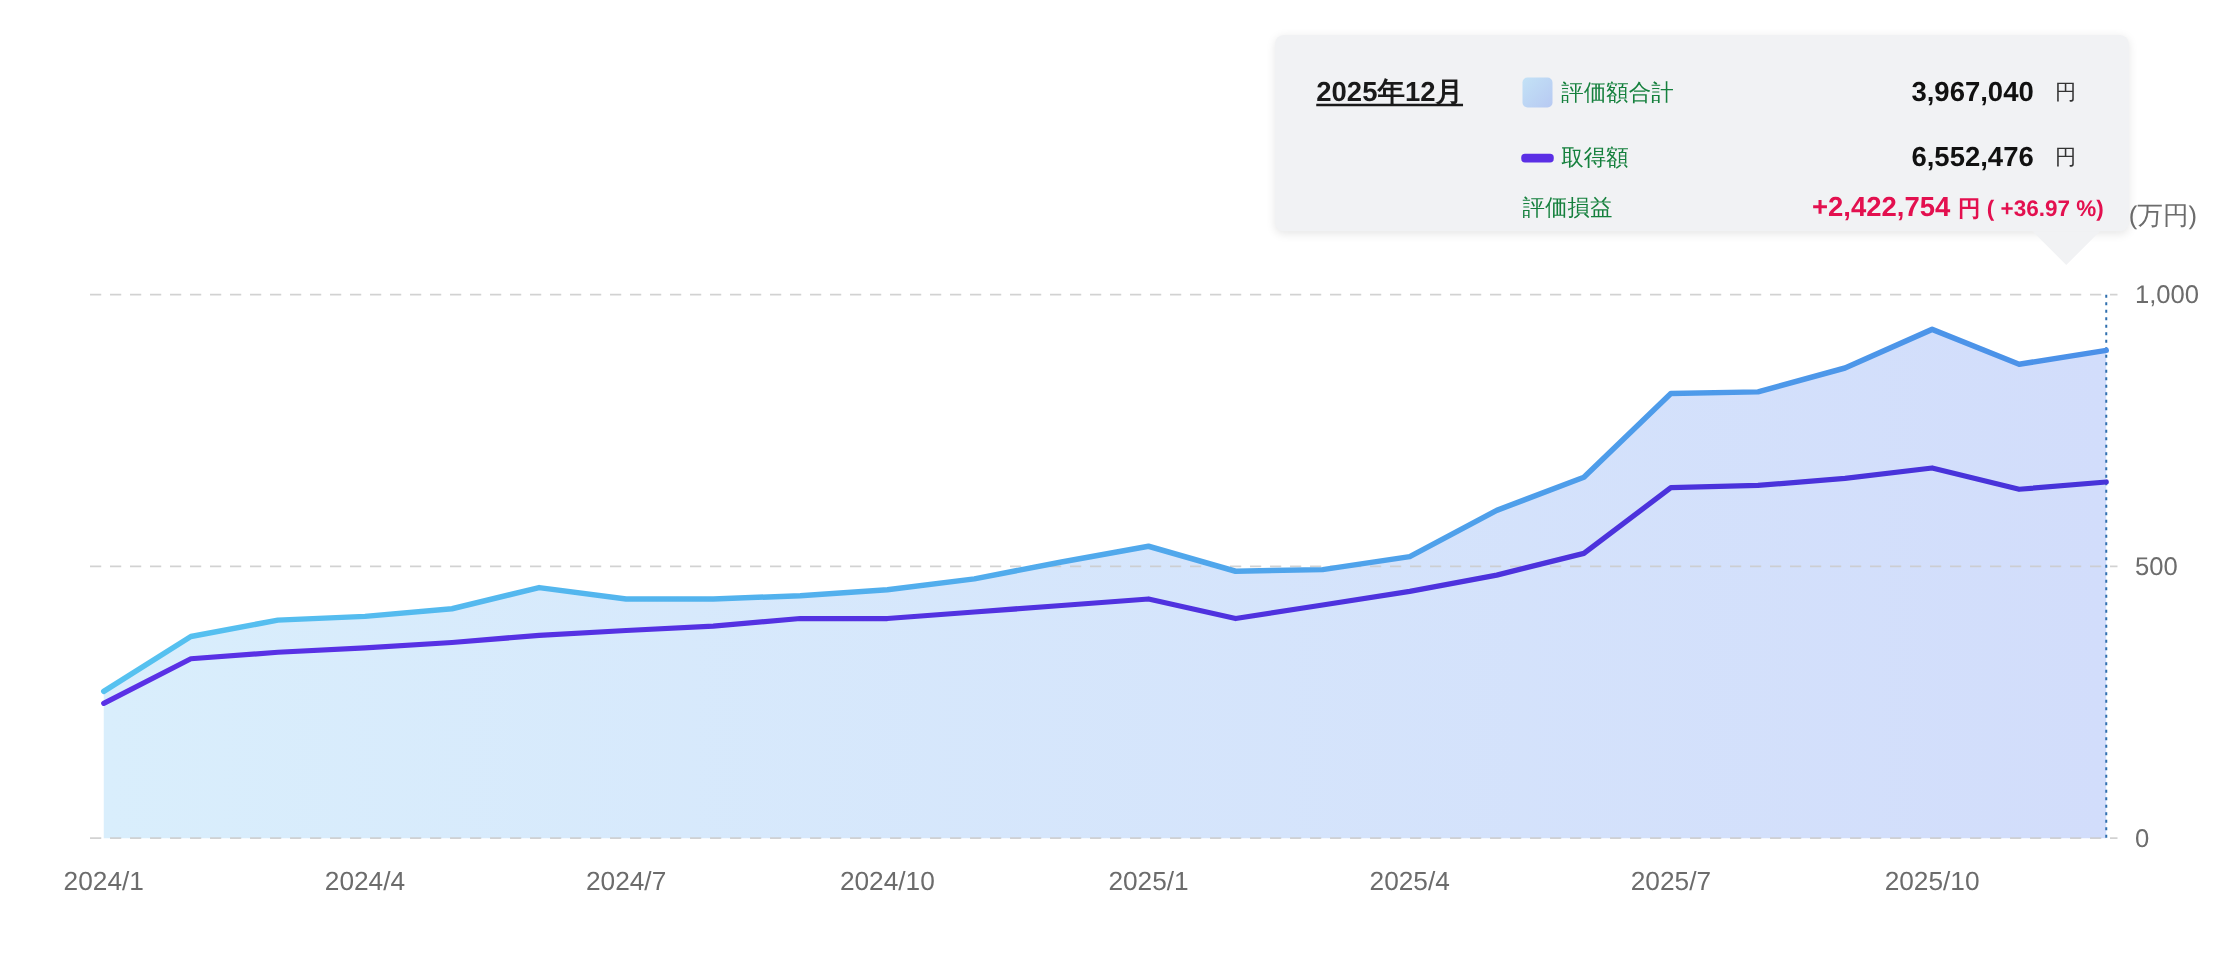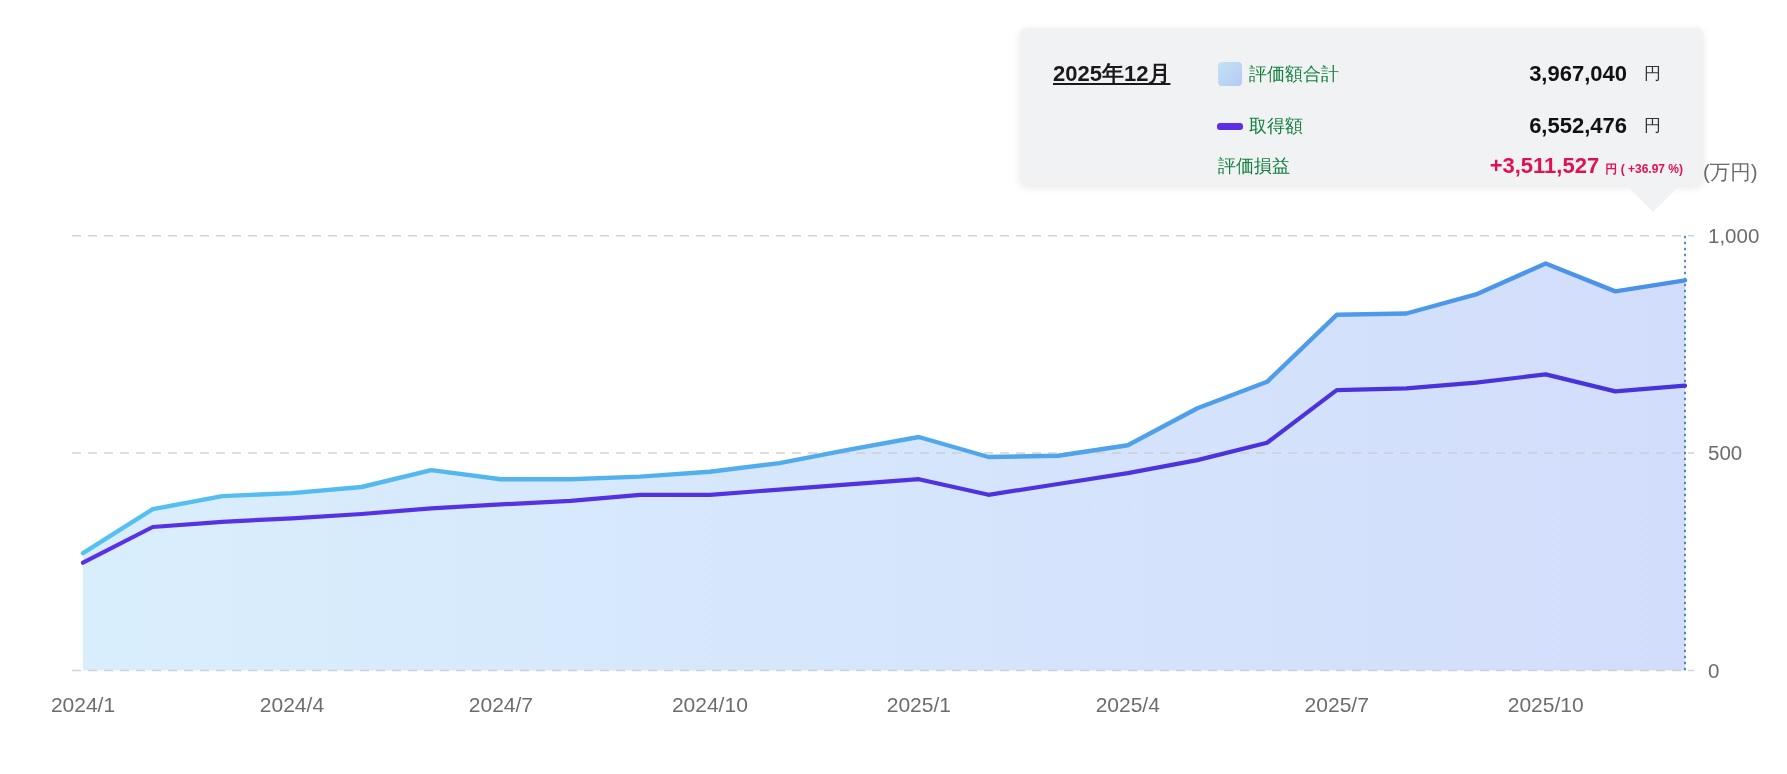--- a/index.html
+++ b/index.html
@@ -35,21 +35,21 @@
     position:absolute;left:197px;top:11px;width:26px;height:7px;border-radius:3px;
     background:#5b2fe5;
   }
   .tt-label{position:absolute;left:229px;font-size:18px;color:#15803d;}
   .tt-label.loss{left:198px;}
   .tt-value{position:absolute;right:76px;font-size:22px;font-weight:bold;color:#111;}
   .tt-unit{position:absolute;right:42px;font-size:17px;color:#333;}
   .tt-red{
     position:absolute;right:20px;font-weight:bold;color:#e3104f;font-size:22px;
   }
-  .tt-red .suffix{font-size:12px;}
+  .tt-red .suffix{font-size:18px;}
 </style>
 </head>
 <body>
 
 <div class="chart-wrap">
   <svg id="chart-svg" width="1787" height="774" viewBox="0 0 1787 774">
     <defs>
       <linearGradient id="areaGrad" gradientUnits="userSpaceOnUse" x1="83" y1="0" x2="1685" y2="0">
         <stop id="areaGradA" offset="0" stop-color="#d9eefc"></stop>
         <stop id="areaGradB" offset="1" stop-color="#d2ddfb"></stop>
@@ -110,18 +110,18 @@
     <div class="tt-row r2">
       <span class="tt-swatch-line"></span>
       <span class="tt-label">取得額</span>
       <span class="tt-value">6,552,476</span>
       <span class="tt-unit">円</span>
     </div>
 
     <div class="tt-row r3">
       <span class="tt-label loss">評価損益</span>
       <span class="tt-red">
-        <span>+3,511,527</span>
+        <span>+2,422,754</span>
         <span class="suffix">円 ( +36.97 %)</span>
       </span>
     </div>
   </div>
 </div>
 
 </body></html>

